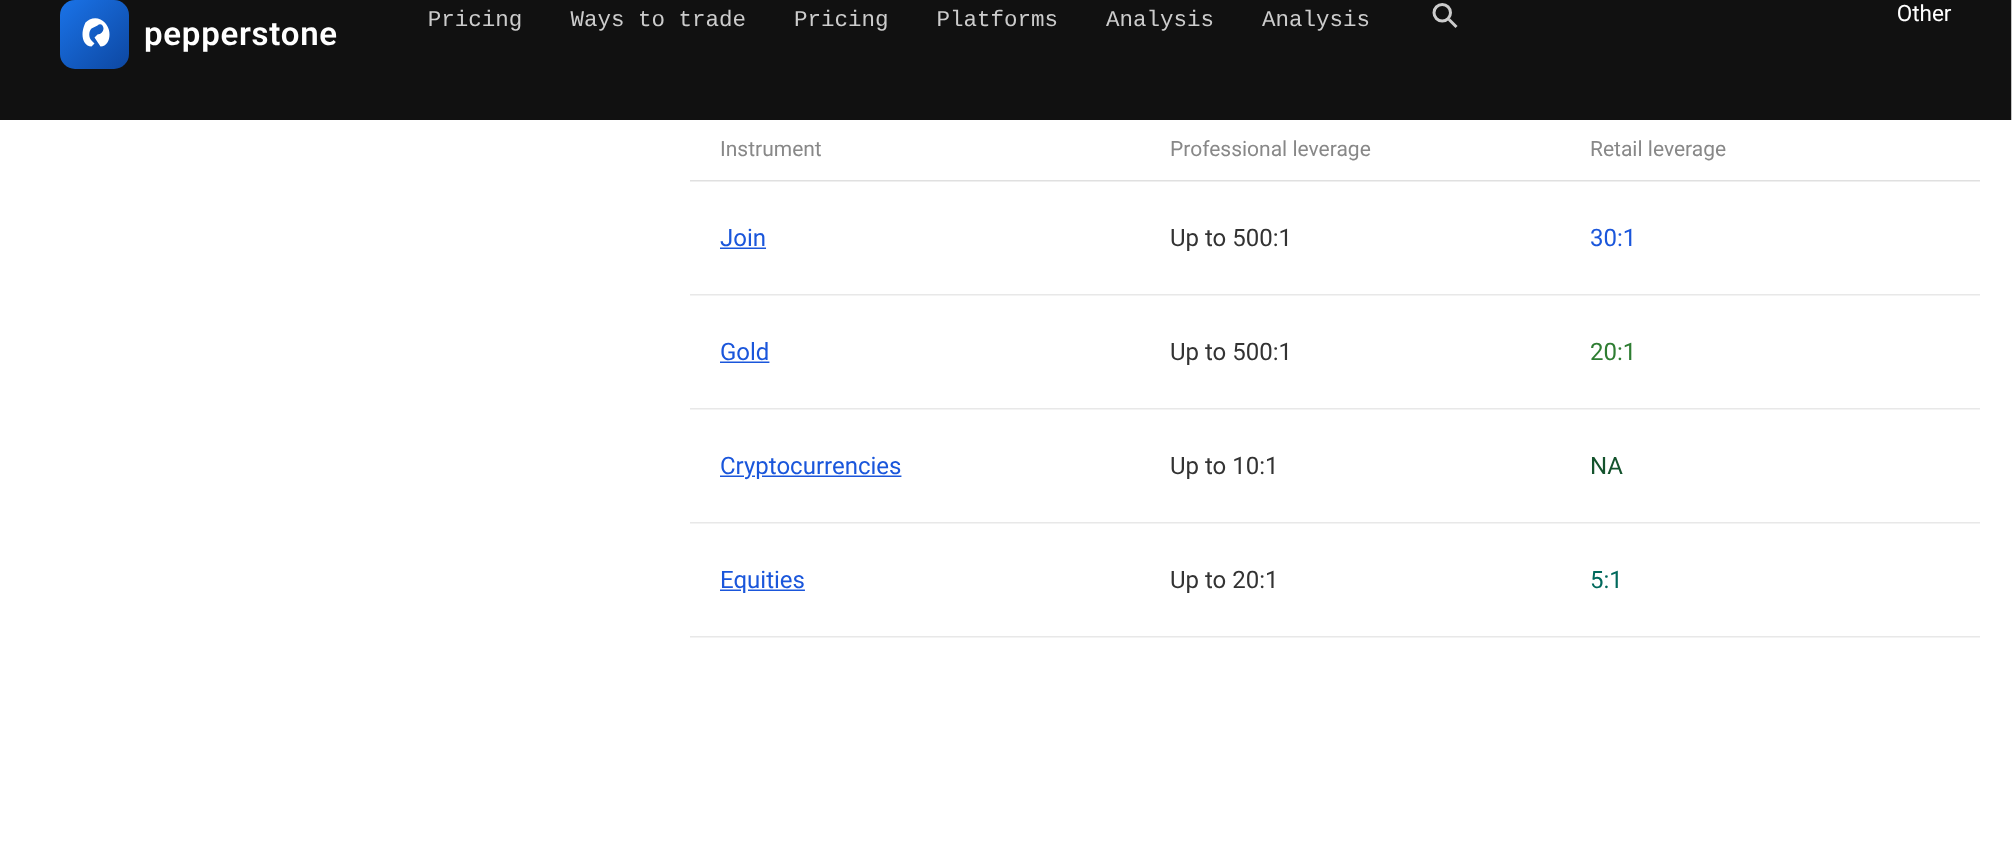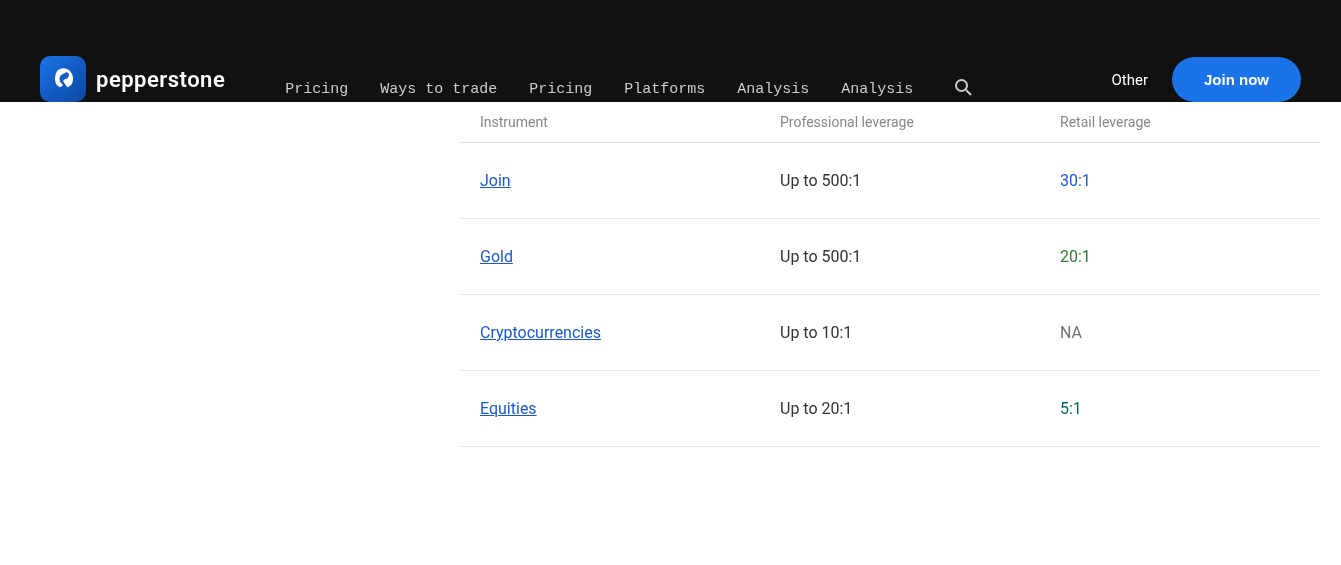--- a/index.html
+++ b/index.html
@@ -2,23 +2,23 @@
 <html><head>
   <meta charset="utf-8">
   <style>
     * { margin: 0; padding: 0; box-sizing: border-box; }
     body { font-family: -apple-system, BlinkMacSystemFont, 'Segoe UI', Roboto, sans-serif; background: #fff; width: 1341px; overflow-x: hidden; }
 
     
     .navbar {
       background: #111;
       display: flex;
-      align-items: flex-end;
+      align-items: flex-start;
       padding: 0 40px;
-      height: 102px;
+      height: 80px;
       position: relative;
     }
     .logo-area {
       display: flex;
       align-items: center;
       gap: 10px;
       margin-right: 60px;
     }
     .logo-icon {
       width: 46px;
@@ -162,21 +162,20 @@
     <span class="search-icon-wrap">
       <svg width="20" height="20" viewBox="0 0 20 20" fill="none" stroke="#ccc" stroke-width="2">
         <circle cx="8.5" cy="8.5" r="5.5"></circle>
         <line x1="13" y1="13" x2="18" y2="18"></line>
       </svg>
     </span>
   </div>
 
   <div class="nav-right">
     <a class="login-link">Other</a>
-    <button class="join-btn">Join now</button>
   </div>
 </nav>
 
 <div class="main-content">
   <div class="table-section">
     <table class="leverage-table">
       <thead>
         <tr>
           <th>Instrument</th>
           <th>Professional leverage</th>
@@ -190,21 +189,21 @@
             <td style="color: rgb(26, 86, 219); font-size: 16px;">30:1</td>
           </tr>
           <tr>
             <td><a class="instrument-link">Gold</a></td>
             <td class="pro-leverage">Up to 500:1</td>
             <td style="color: rgb(46, 125, 50); font-size: 16px;">20:1</td>
           </tr>
           <tr>
             <td><a class="instrument-link">Cryptocurrencies</a></td>
             <td class="pro-leverage">Up to 10:1</td>
-            <td style="color: #737373; font-size: 16px;">NA</td>
+            <td style="color: #14532d; font-size: 16px;">NA</td>
           </tr>
           <tr>
             <td><a class="instrument-link">Equities</a></td>
             <td class="pro-leverage">Up to 20:1</td>
             <td style="color: rgb(0, 105, 92); font-size: 16px;">5:1</td>
           </tr>
         </tbody>
     </table>
   </div>
 </div>

